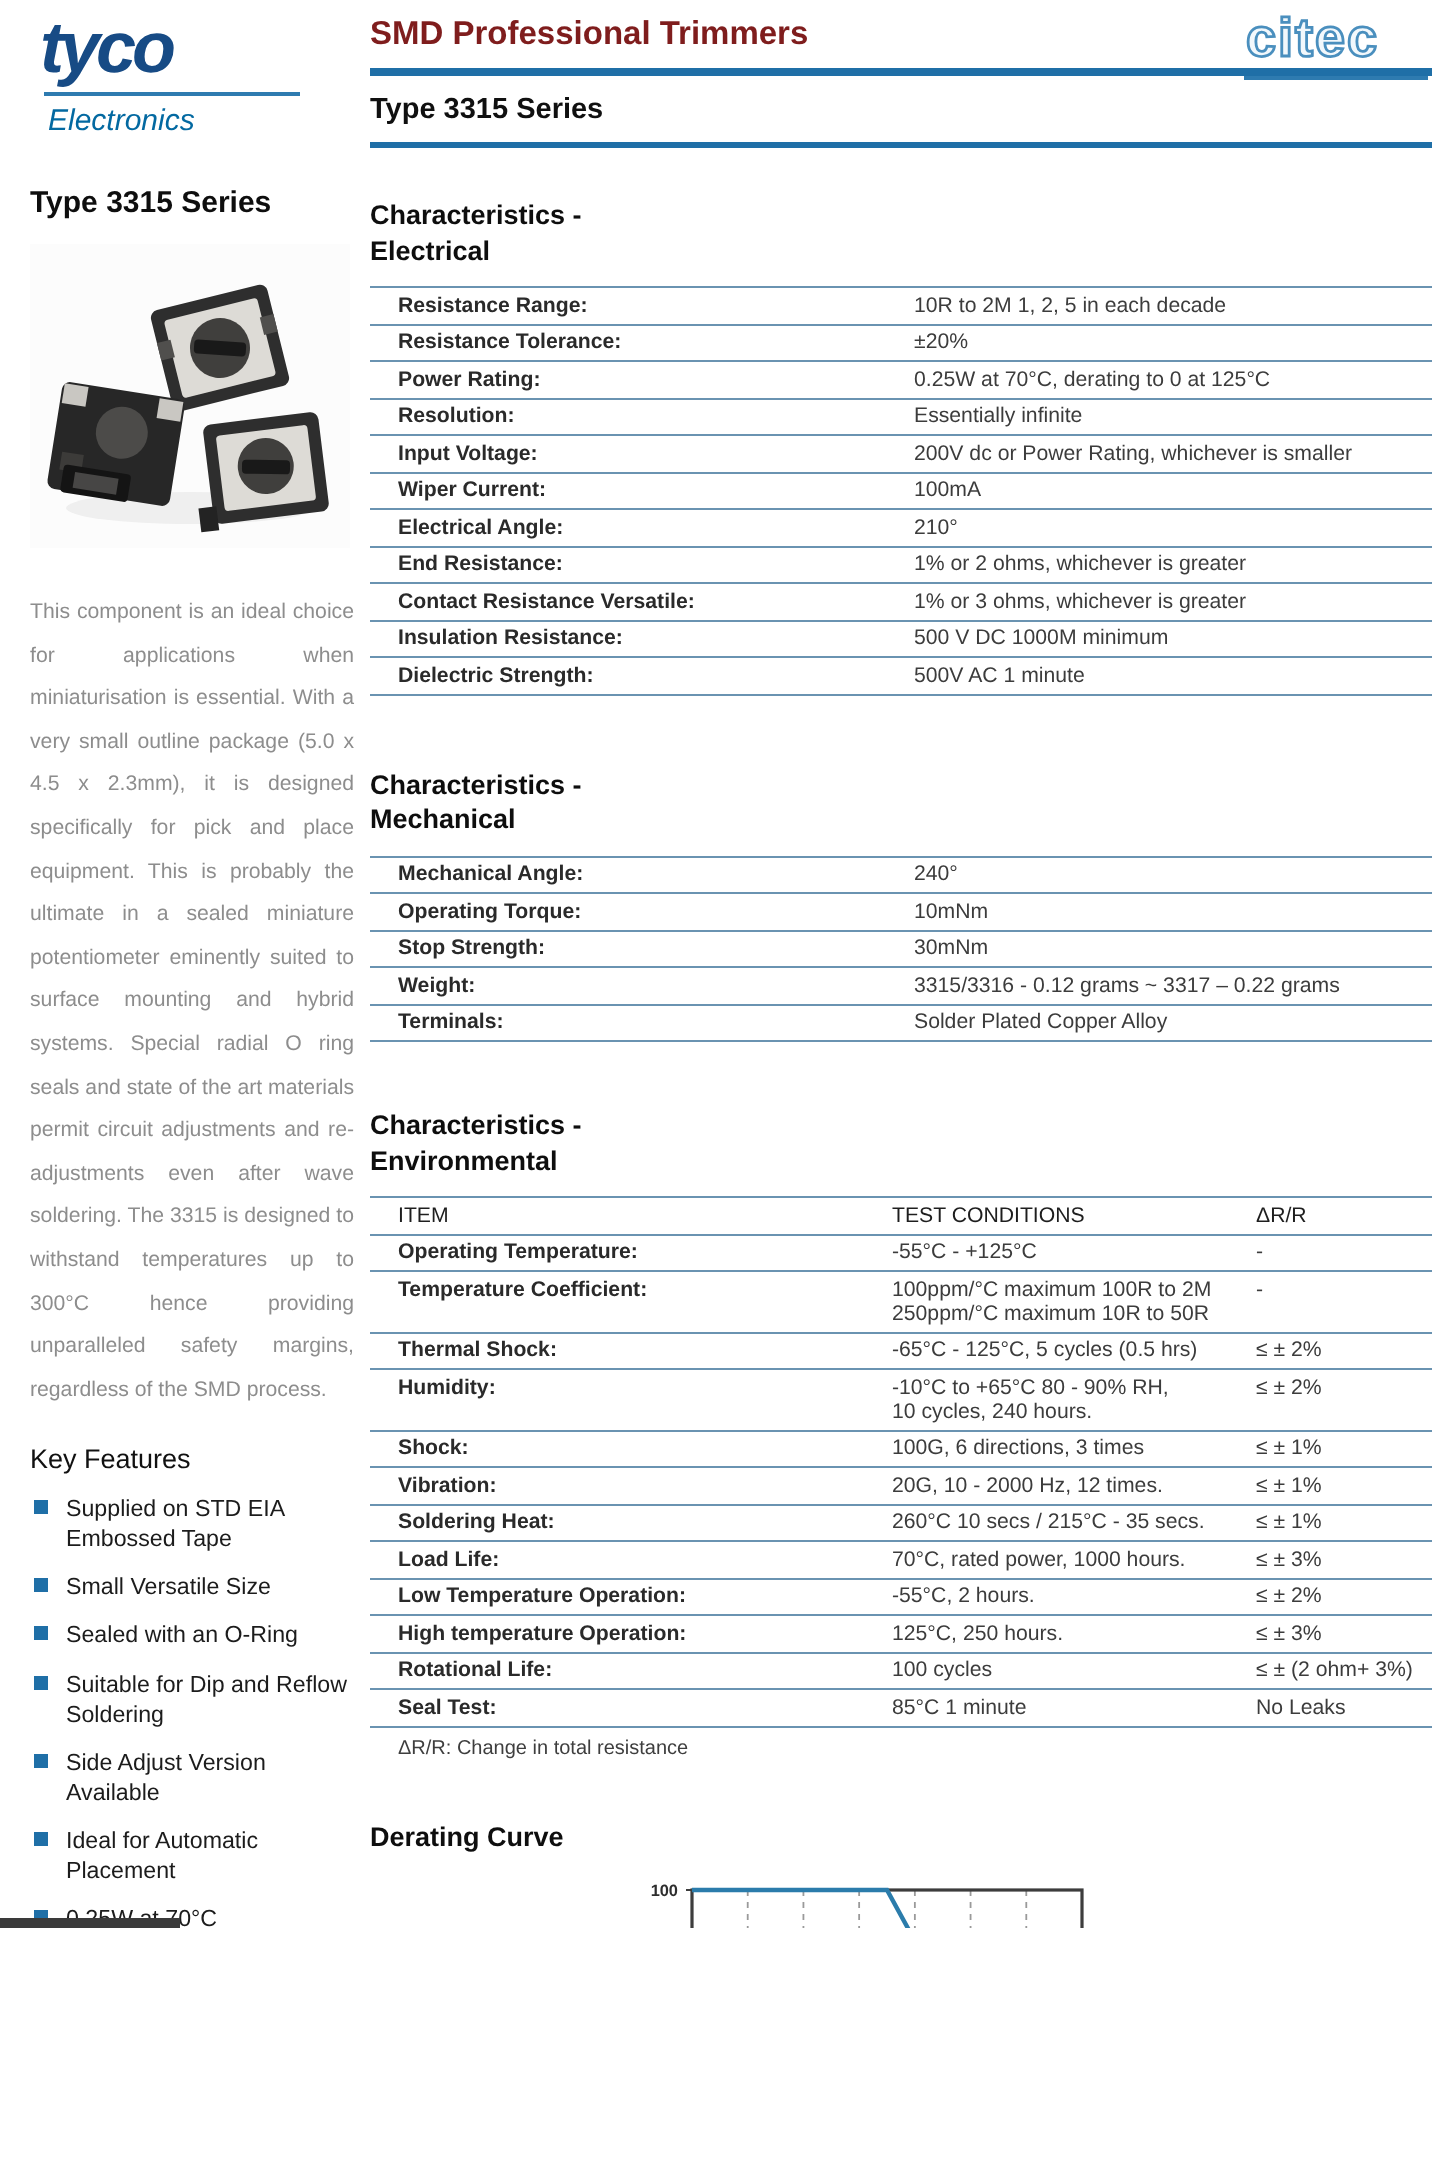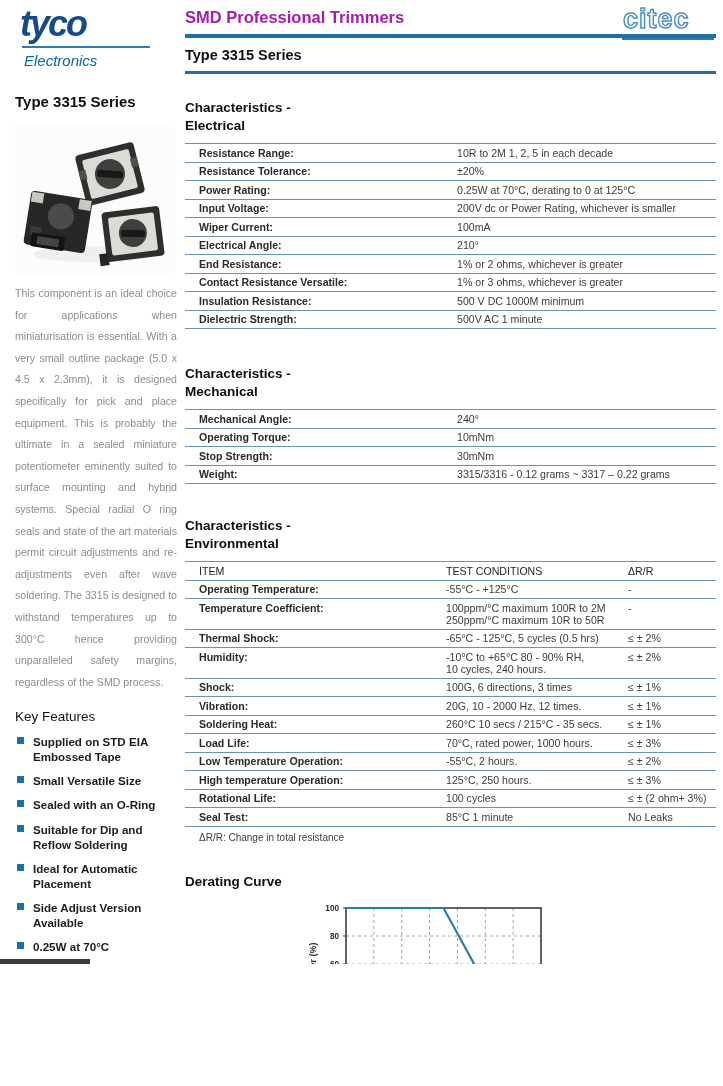--- a/index.html
+++ b/index.html
@@ -9,36 +9,36 @@
   
   .tyco-logo{position:absolute;left:20px;top:6px;width:150px;}
   .tyco-word{font-size:36px;font-weight:bold;font-style:italic;color:#174b85;
              letter-spacing:-2px;line-height:1;}
   .tyco-rule{height:2px;background:#2e7bb0;width:128px;margin:4px 0 4px 2px;}
   .tyco-sub{font-size:15px;font-style:italic;color:#0369a1;letter-spacing:0px;padding-left:4px;}
 
   .citec{position:absolute;right:7px;top:4px;width:96px;}
 
   .main{position:absolute;left:185px;top:8px;width:531px;}
-  .doc-title{font-size:16.5px;font-weight:bold;color:#a21caf;}
+  .doc-title{font-size:16.5px;font-weight:bold;color:#7f1d1d;}
   .bar1{height:4px;background:#1f6fa7;margin-top:7px;}
   .doc-sub{font-size:14.5px;font-weight:bold;color:#101010;margin-top:9px;}
   .bar2{height:3px;background:#1f6fa7;margin-top:8px;}
 
   
   .sidebar{position:absolute;left:15px;top:93px;width:162px;}
   .sb-heading{font-size:15px;font-weight:bold;color:#0e0e0e;}
   .sb-photo{margin-top:12px;width:160px;height:152px;background:#fcfcfc;}
-  .sb-desc{margin-top:9px;font-size:10.6px;line-height:21.6px;color:#8d8d8d;
+  .sb-desc{margin-top:22px;font-size:10.6px;line-height:21.6px;color:#8d8d8d;
            text-align:justify;}
   .kf-heading{margin-top:16px;font-size:13.5px;font-weight:normal;color:#111;}
   .kf-list{margin-top:10px;}
   .kf-item{display:flex;margin-bottom:9px;}
   .kf-bullet{flex:0 0 7px;height:7px;background:#1f6fa7;margin:3px 9px 0 2px;}
-  .kf-text{font-size:11.6px;font-weight:bold;color:#1c1c1c;line-height:1.3;}
+  .kf-text{font-size:11.6px;font-weight:normal;color:#1c1c1c;line-height:1.3;}
 
   
   .sec-heading{font-size:13.5px;font-weight:bold;color:#0e0e0e;line-height:1.3;}
   .sec-elec{margin-top:25px;}
   .sec-mech{margin-top:36px;}
   .sec-env{margin-top:33px;}
   .sec-der{margin-top:30px;}
 
   
   table.spec{width:100%;border-collapse:collapse;margin-top:9px;}
@@ -125,25 +125,25 @@
         <div class="kf-item">
           <div class="kf-bullet"></div>
           <div class="kf-text">Sealed with an O-Ring</div>
         </div>
         <div class="kf-item">
           <div class="kf-bullet"></div>
           <div class="kf-text">Suitable for Dip and Reflow Soldering</div>
         </div>
         <div class="kf-item">
           <div class="kf-bullet"></div>
+          <div class="kf-text">Side Adjust Version Available</div>
+        </div>
+        <div class="kf-item">
+          <div class="kf-bullet"></div>
           <div class="kf-text">Ideal for Automatic Placement</div>
-        </div>
-        <div class="kf-item">
-          <div class="kf-bullet"></div>
-          <div class="kf-text">Side Adjust Version Available</div>
         </div>
         <div class="kf-item">
           <div class="kf-bullet"></div>
           <div class="kf-text">0.25W at 70°C</div>
         </div>
         <div class="kf-item">
           <div class="kf-bullet"></div>
           <div class="kf-text">Available in J Hook and Gull Wing Styles</div>
         </div>
       </div>
@@ -167,20 +167,24 @@
           </tr>
           <tr>
             <td class="lbl">Resistance Tolerance:</td>
             <td>±20%</td>
           </tr>
           <tr>
             <td class="lbl">Power Rating:</td>
             <td>0.25W at 70°C, derating to 0 at 125°C</td>
           </tr>
           <tr>
+            <td class="lbl">Resolution:</td>
+            <td>Essentially infinite</td>
+          </tr>
+          <tr>
             <td class="lbl">Input Voltage:</td>
             <td>200V dc or Power Rating, whichever is smaller</td>
           </tr>
           <tr>
             <td class="lbl">Wiper Current:</td>
             <td>100mA</td>
           </tr>
           <tr>
             <td class="lbl">Electrical Angle:</td>
             <td>210°</td>
@@ -218,20 +222,24 @@
             <td class="lbl">Operating Torque:</td>
             <td>10mNm</td>
           </tr>
           <tr>
             <td class="lbl">Stop Strength:</td>
             <td>30mNm</td>
           </tr>
           <tr>
             <td class="lbl">Weight:</td>
             <td>3315/3316 - 0.12 grams  ~  3317 – 0.22 grams</td>
+          </tr>
+          <tr>
+            <td class="lbl">Terminals:</td>
+            <td>Solder Plated Copper Alloy</td>
           </tr>
         </tbody>
     </table>
 
     <div class="sec-heading sec-env">
       <div>Characteristics -</div>
       <div>Environmental</div>
     </div>
     <table class="spec env">
       <thead>

